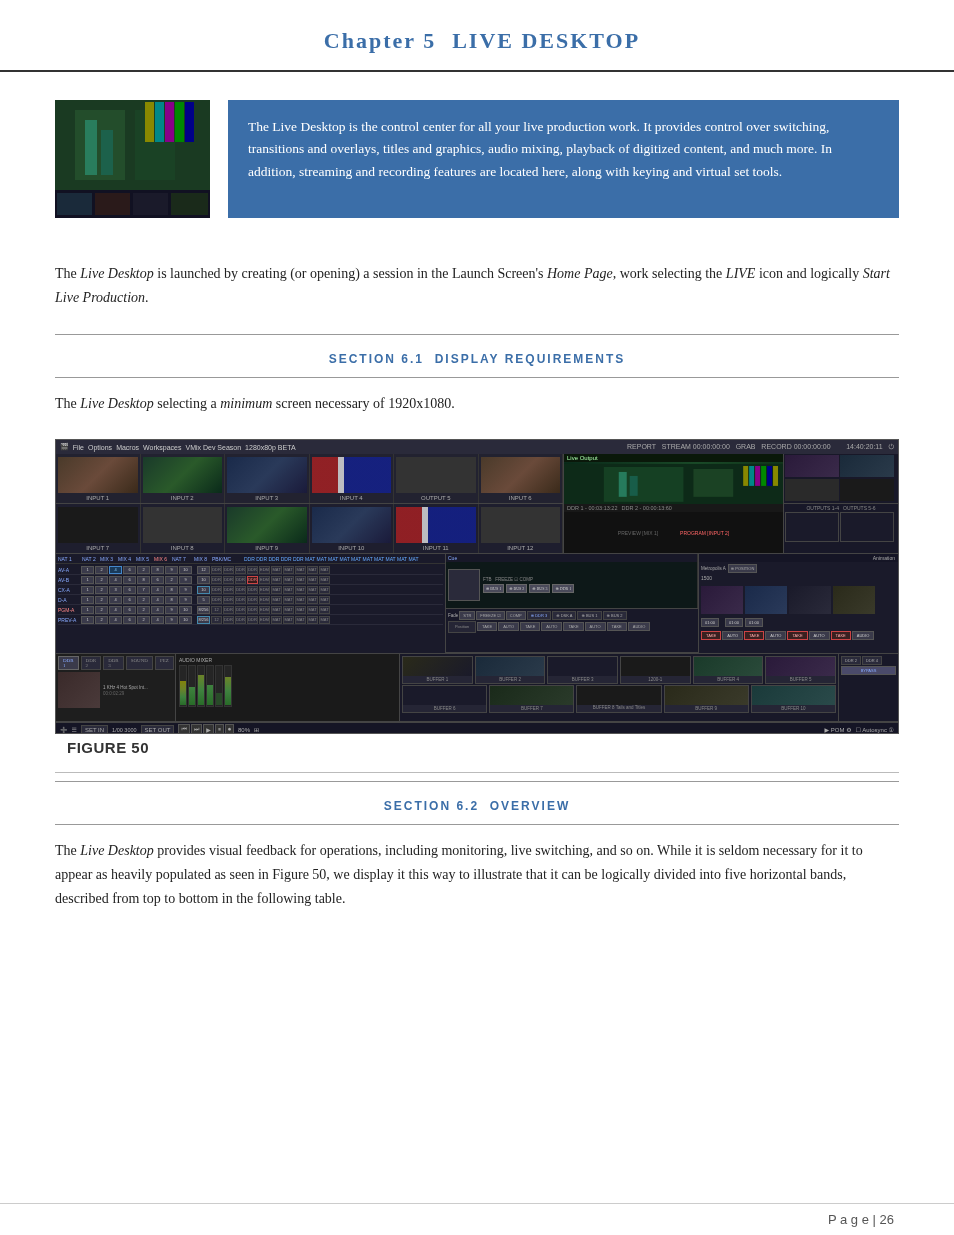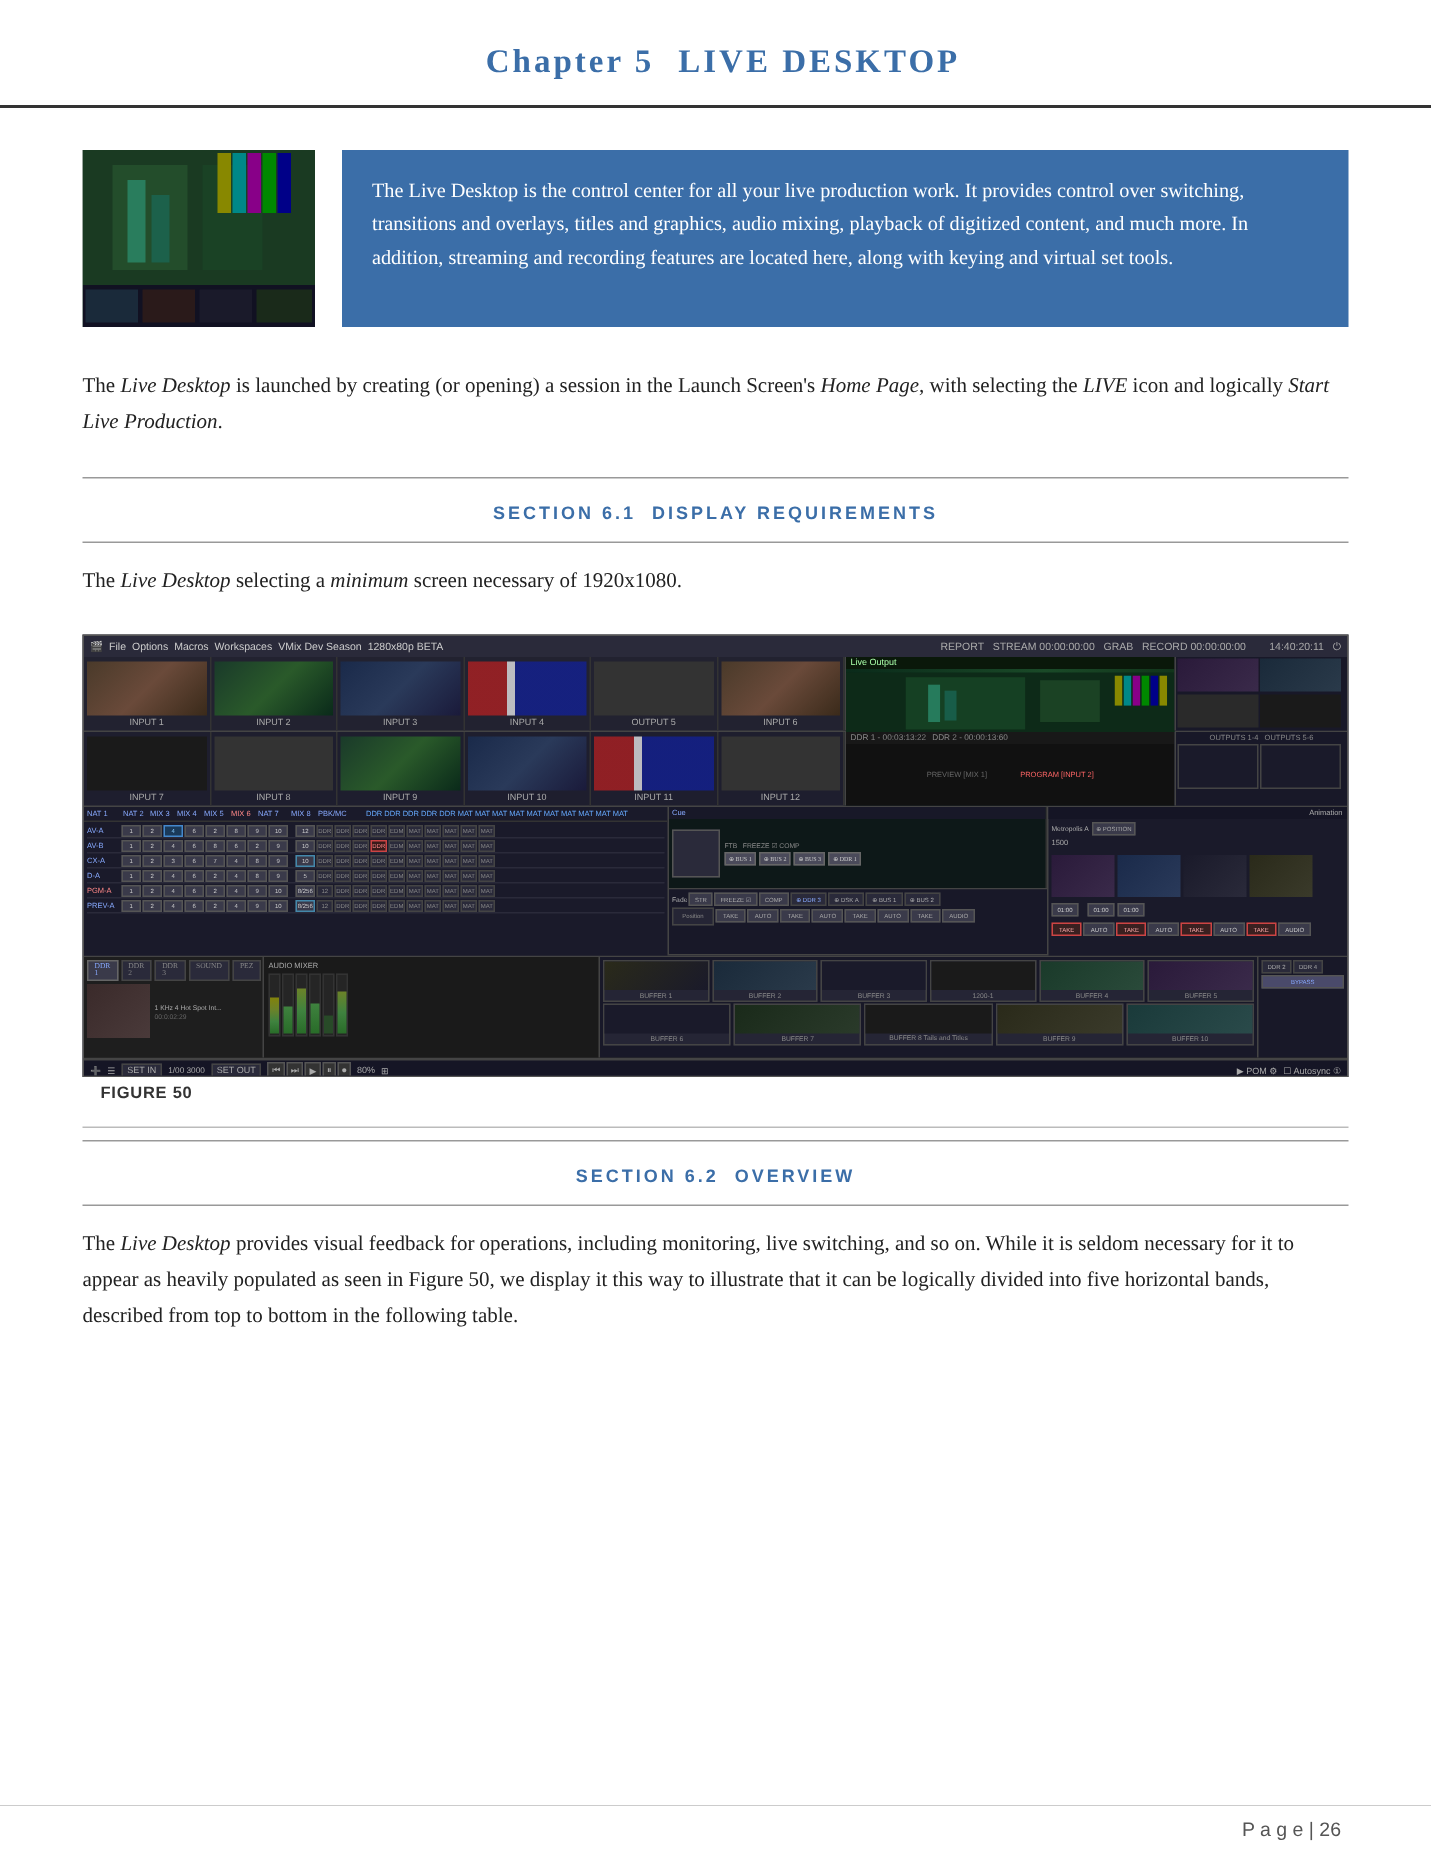--- a/index.html
+++ b/index.html
@@ -29,21 +29,21 @@
       font-size: 22px;
       font-weight: bold;
       letter-spacing: 2px;
       margin-left: 10px;
     }
 
     
     .intro-section {
       display: flex;
       flex-direction: row;
-      margin: 0 55px 28px 55px;
+      margin: 0 55px 44px 55px;
       gap: 18px;
     }
     .intro-image {
       width: 155px;
       height: 118px;
       background: #1a3a2a;
       flex-shrink: 0;
       position: relative;
       overflow: hidden;
     }
@@ -188,21 +188,21 @@
       display: flex;
       align-items: center;
       padding: 0 4px;
       gap: 4px;
       font-size: 6px;
       color: #aaa;
       font-family: Arial, sans-serif;
     }
 
     .figure-caption {
-      font-size: 11px;
+      font-size: 15px;
       color: #333;
       font-family: Arial, sans-serif;
       margin: 5px 0 16px 0;
       font-weight: bold;
       letter-spacing: 0.5px;
       padding-left: 12px;
     }
 
     
     .page-footer {
@@ -269,21 +269,21 @@
         <rect x="116" y="93" width="37" height="22" fill="#1a2a1a"></rect>
       </svg>
     </div>
   </div>
   <div class="intro-text-box">
     <span>The Live Desktop is the control center for all your live production work.  It provides control over switching, transitions and overlays, titles and graphics, audio mixing, playback of digitized content, and much more. In addition, streaming and recording features are located here, along with keying and virtual set tools.</span>
   </div>
 </div>
 
 <div class="body-text">
-  <span>The </span><em>Live Desktop</em><span> is launched by creating (or opening) a session in the Launch Screen's </span><em>Home Page</em><span>, with selecting the </span><em>LIVE</em><span> icon and logically </span><em>Start Live Production</em><span>.</span>
+  <span>The </span><em>Live Desktop</em><span> is launched by creating (or opening) a session in the Launch Screen's </span><em>Home Page</em><span>, work selecting the </span><em>LIVE</em><span> icon and logically </span><em>Start Live Production</em><span>.</span>
 </div>
 
 <div class="section-header">
   <span class="section-header-text">
     <span>SECTION 6.1</span>&nbsp;&nbsp;<span style="color: rgb(59, 110, 168);">DISPLAY REQUIREMENTS</span>
   </span>
 </div>
 
 <div class="body-text">
   <span>The </span><em>Live Desktop</em><span> selecting a </span><em>minimum</em><span> screen necessary of 1920x1080.</span>

